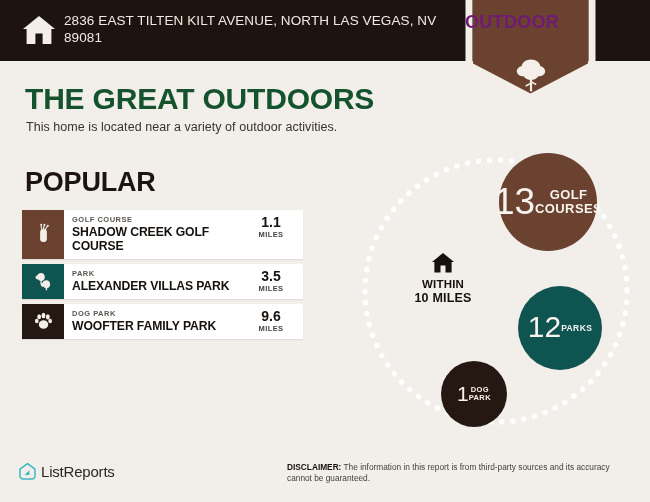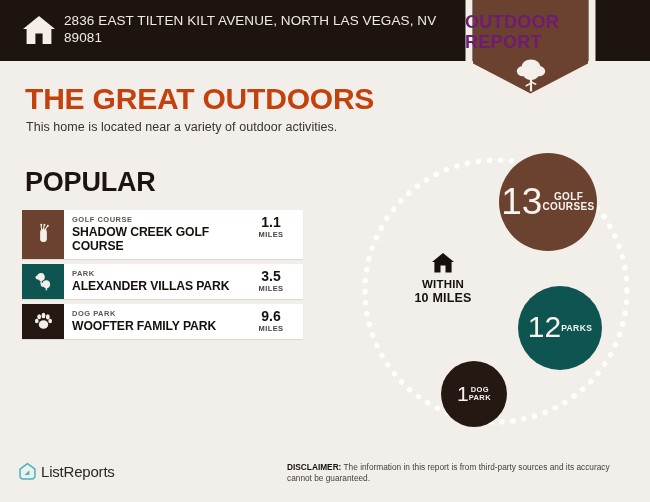--- a/index.html
+++ b/index.html
@@ -34,21 +34,21 @@
     position:absolute;left:0;top:14px;width:131px;
     color:#701a75;
     font-size:18px;font-weight:700;line-height:20px;
     letter-spacing:.3px;
   }
   .badge-tree{position:absolute;left:50px;top:60px;width:32px;height:34px;}
 
   
   .title{
     position:absolute;left:25px;top:82px;
-    font-size:30px;font-weight:700;color:#c2410c;letter-spacing:-.2px;
+    font-size:30px;font-weight:700;color:#14532d;letter-spacing:-.2px;
   }
   .subtitle{
     position:absolute;left:26px;top:120px;
     font-size:12.5px;color:#3A3330;letter-spacing:.05px;
   }
   .popular{
     position:absolute;left:25px;top:167px;
     font-size:27px;font-weight:700;color:#1E140F;letter-spacing:-.2px;
   }
 
@@ -86,21 +86,21 @@
   .bubble{
     position:absolute;border-radius:50%;
     display:flex;align-items:center;justify-content:center;
     color:#F7F3EE;text-align:center;
   }
   .b-num{font-weight:400;line-height:1;}
   .b-lbl{font-weight:700;letter-spacing:.4px;line-height:1.05;text-transform:uppercase;}
 
   #bub-golf{left:144px;top:5px;width:98px;height:98px;background:#6B4230;}
   #bub-golf .b-num{font-size:37px;margin-bottom:2px;}
-  #bub-golf .b-lbl{font-size:10px;text-align:center;}
+  #bub-golf .b-lbl{font-size:13px;text-align:center;}
 
   #bub-parks{left:163px;top:138px;width:84px;height:84px;background:#0E5450;}
   #bub-parks .b-num{font-size:30px;margin-bottom:2px;}
   #bub-parks .b-lbl{font-size:8.5px;}
 
   #bub-dog{left:86px;top:213px;width:66px;height:66px;background:#251813;}
   #bub-dog .b-num{font-size:21px;margin-bottom:1px;}
   #bub-dog .b-lbl{font-size:7.5px;}
 
   .within{
@@ -138,21 +138,20 @@
     <div class="addr">2836 EAST TILTEN KILT AVENUE, NORTH LAS VEGAS, NV 89081</div>
   </div>
 
   <div class="badge">
     <svg viewBox="0 0 131 102" width="131" height="102" style="position:absolute;left:0;top:0;">
       <path d="M4 -6 L127 -6 L127 68 L65.5 100 L4 68 Z" fill="none" stroke="#F3EEE8" stroke-width="7"></path>
       <path d="M8 -6 L123 -6 L123 65.5 L65.5 95.5 L8 65.5 Z" fill="#6B4230"></path>
     </svg>
     <div class="badge-label">
       <div>OUTDOOR</div>
-      <div>REPORT</div>
     </div>
     <span class="badge-tree">
       <svg viewBox="0 0 32 34" width="32" height="34">
         <path d="M16 1.5 C10.6 1.5 7.2 4.6 6.6 8.2 C3.3 8.9 1.4 11.4 1.9 14 C2.4 16.8 5.2 18.6 8.6 18.2
                  C10 20.6 13 21.9 16 21.9 C19 21.9 22 20.6 23.4 18.2 C26.8 18.6 29.6 16.8 30.1 14
                  C30.6 11.4 28.7 8.9 25.4 8.2 C24.8 4.6 21.4 1.5 16 1.5 Z" fill="#F4EFE9"></path>
         <rect x="14.9" y="19" width="2.2" height="14.4" fill="#F4EFE9"></rect>
         <rect x="16.6" y="23.2" width="5.6" height="1.5" fill="#F4EFE9" transform="rotate(28 16.6 23.2)"></rect>
         <rect x="10" y="24.6" width="5.6" height="1.5" fill="#F4EFE9" transform="rotate(-28 15.6 25.3)"></rect>
       </svg>

